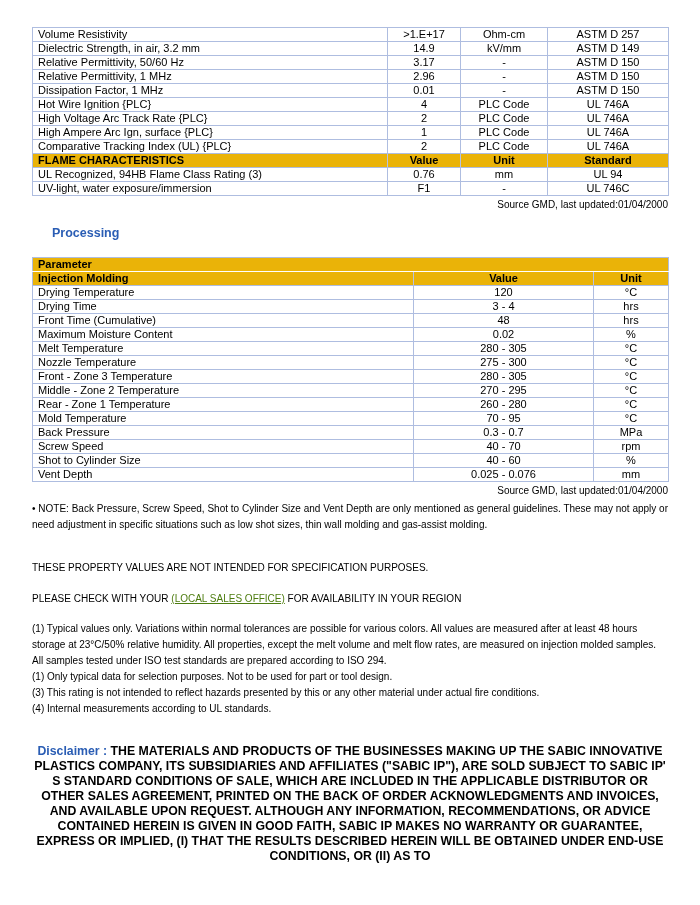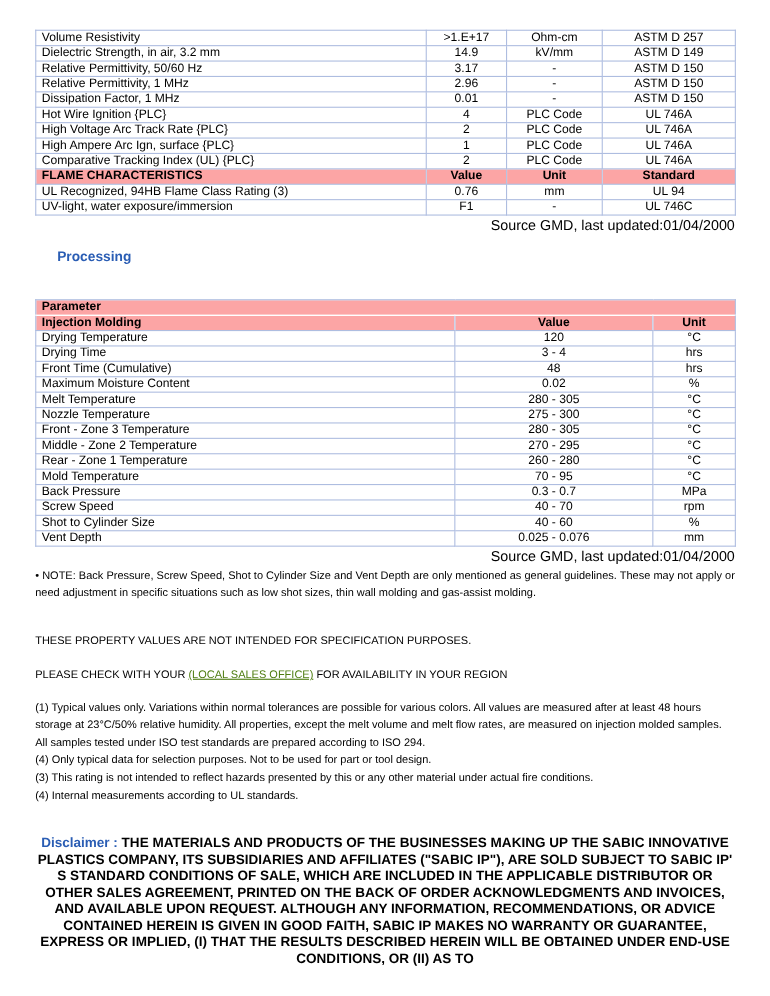--- a/index.html
+++ b/index.html
@@ -11,34 +11,34 @@
   .sheet { padding:27px 32px 0 32px; }
 
   table { border-collapse:collapse; width:636px; table-layout:fixed; }
   td {
     border:1px solid #aebde0;
     font-size:11px; line-height:13px; height:13px;
     padding:0 5px; overflow:hidden; white-space:nowrap;
   }
   .c { text-align:center; }
   tr.hdr td {
-    background:#fca5a5; font-weight:bold;
+    background:#eab308; font-weight:bold;
     border-left-color:#b8c3e1; border-right-color:#b8c3e1;
   }
   tr.hdr td:first-child { border-left-color:#aebde0; }
   tr.hdr td:last-child  { border-right-color:#aebde0; }
   tr.hdr.split td { border-bottom-color:#ffffff; }
 
   .source {
-    width:636px; text-align:right; font-size:13px; line-height:12px;
+    width:636px; text-align:right; font-size:10px; line-height:12px;
     margin-top:3px; color:#000;
   }
   .heading {
     color:#2a5db4; font-weight:bold; font-size:12.5px;
-    margin:15px 0 32px 0;
+    margin:15px 0 17px 0;
     padding-left:20px;
   }
   .para { font-size:10px; line-height:16px; margin:0; }
   .note { text-align:justify; margin-top:4px; }
   .spec { margin-top:27px; }
   .avail { margin-top:15px; }
   .link { color:#4d7c0f; text-decoration:underline; cursor:pointer; }
   .footnotes { margin-top:14px; }
   .footnotes .para { margin:0; }
   .disclaimer {
@@ -233,20 +233,20 @@
   <div class="source">Source GMD, last updated:01/04/2000</div>
 
   <p class="para note">• NOTE: Back Pressure, Screw Speed, Shot to Cylinder Size and Vent Depth are only mentioned as general guidelines. These may not apply or need adjustment in specific situations such as low shot sizes, thin wall molding and gas-assist molding.</p>
 
   <p class="para spec">THESE PROPERTY VALUES ARE NOT INTENDED FOR SPECIFICATION PURPOSES.</p>
 
   <p class="para avail"><span>PLEASE CHECK WITH YOUR </span><a class="link" href="#">(LOCAL SALES OFFICE)</a><span> FOR AVAILABILITY IN YOUR REGION</span></p>
 
   <div class="footnotes">
     <p class="para">(1) Typical values only. Variations within normal tolerances are possible for various colors. All values are measured after at least 48 hours storage at 23°C/50% relative humidity. All properties, except the melt volume and melt flow rates, are measured on injection molded samples. All samples tested under ISO test standards are prepared according to ISO 294.</p>
-    <p class="para">(4) Only typical data for selection purposes. Not to be used for part or tool design.</p>
+    <p class="para">(1) Only typical data for selection purposes. Not to be used for part or tool design.</p>
     <p class="para">(3) This rating is not intended to reflect hazards presented by this or any other material under actual fire conditions.</p>
     <p class="para">(4) Internal measurements according to UL standards.</p>
   </div>
 
   <p class="disclaimer"><span class="dlabel">Disclaimer :</span> <span>THE MATERIALS AND PRODUCTS OF THE BUSINESSES MAKING UP THE SABIC INNOVATIVE PLASTICS COMPANY, ITS SUBSIDIARIES AND AFFILIATES ("SABIC IP"), ARE SOLD SUBJECT TO SABIC IP' S STANDARD CONDITIONS OF SALE, WHICH ARE INCLUDED IN THE APPLICABLE DISTRIBUTOR OR OTHER SALES AGREEMENT, PRINTED ON THE BACK OF ORDER ACKNOWLEDGMENTS AND INVOICES, AND AVAILABLE UPON REQUEST. ALTHOUGH ANY INFORMATION, RECOMMENDATIONS, OR ADVICE CONTAINED HEREIN IS GIVEN IN GOOD FAITH, SABIC IP MAKES NO WARRANTY OR GUARANTEE, EXPRESS OR IMPLIED, (I) THAT THE RESULTS DESCRIBED HEREIN WILL BE OBTAINED UNDER END-USE CONDITIONS, OR (II) AS TO</span></p>
 
 </div>
 
 </body></html>

